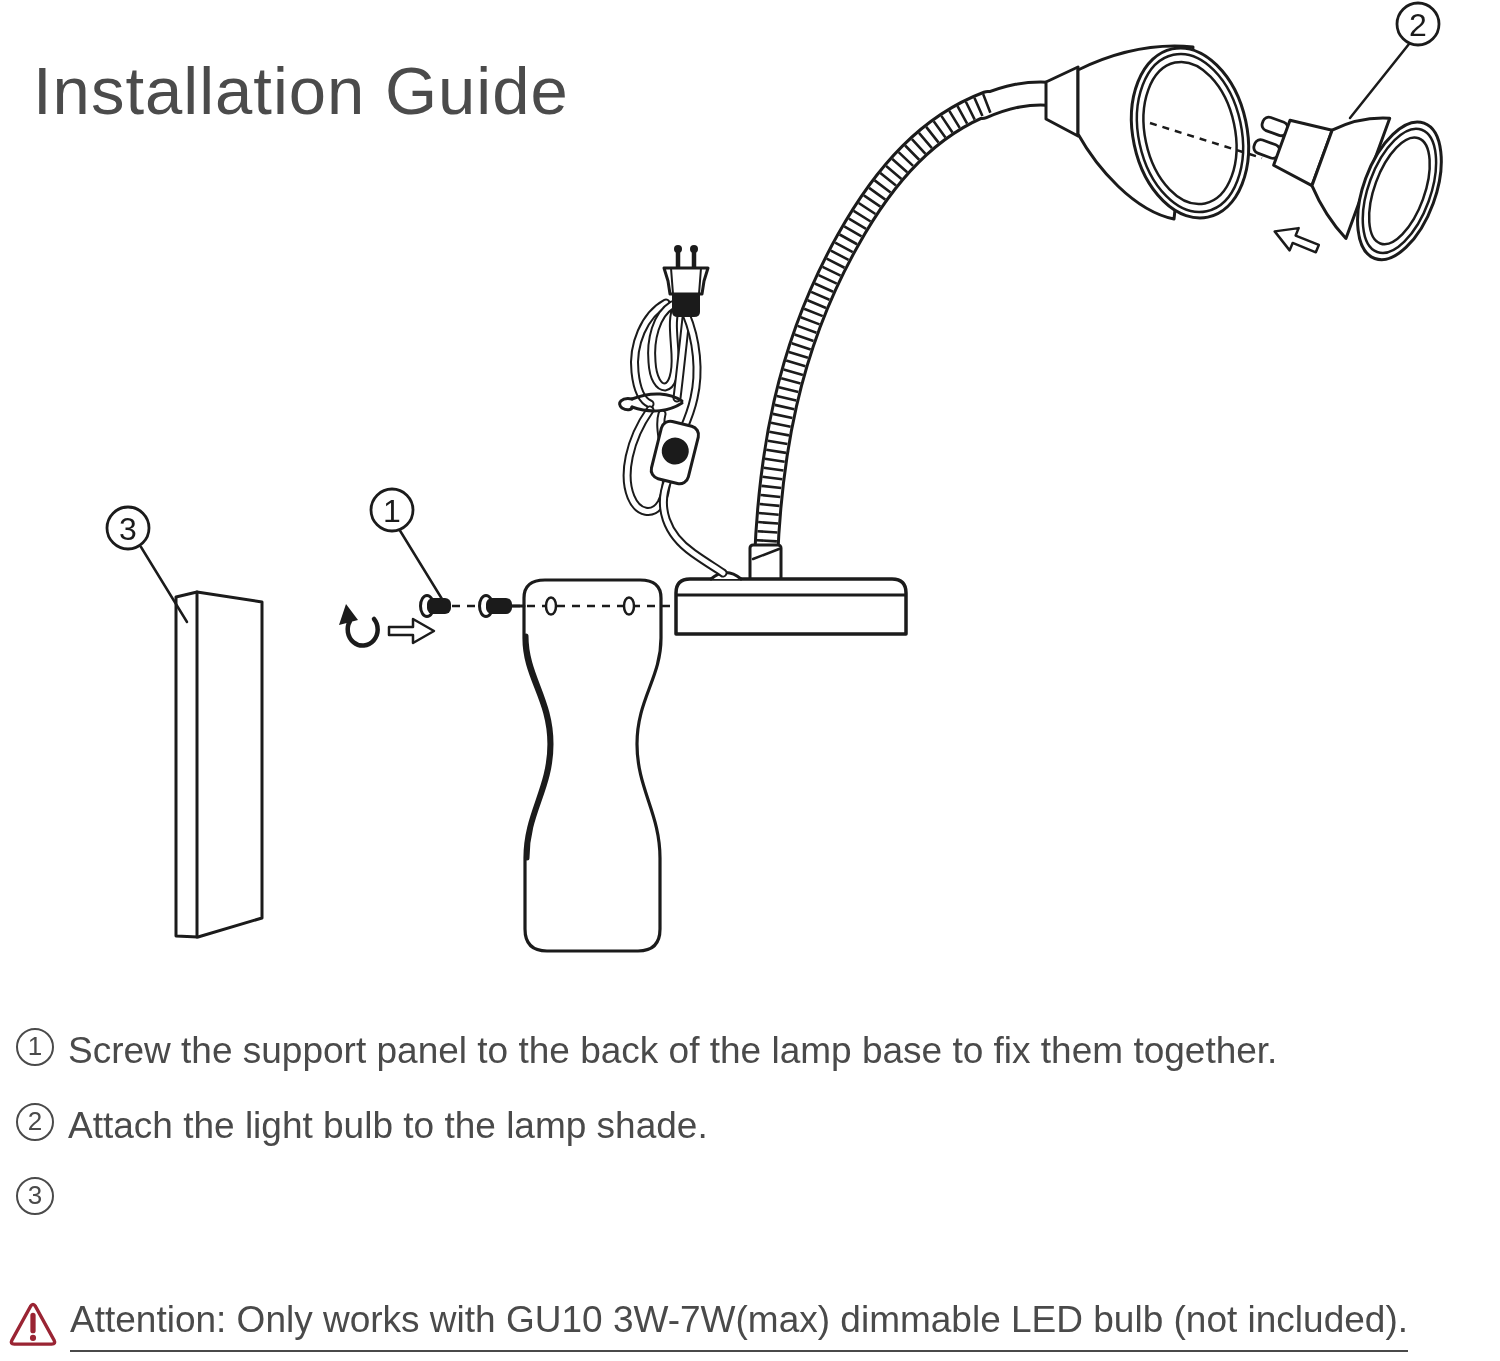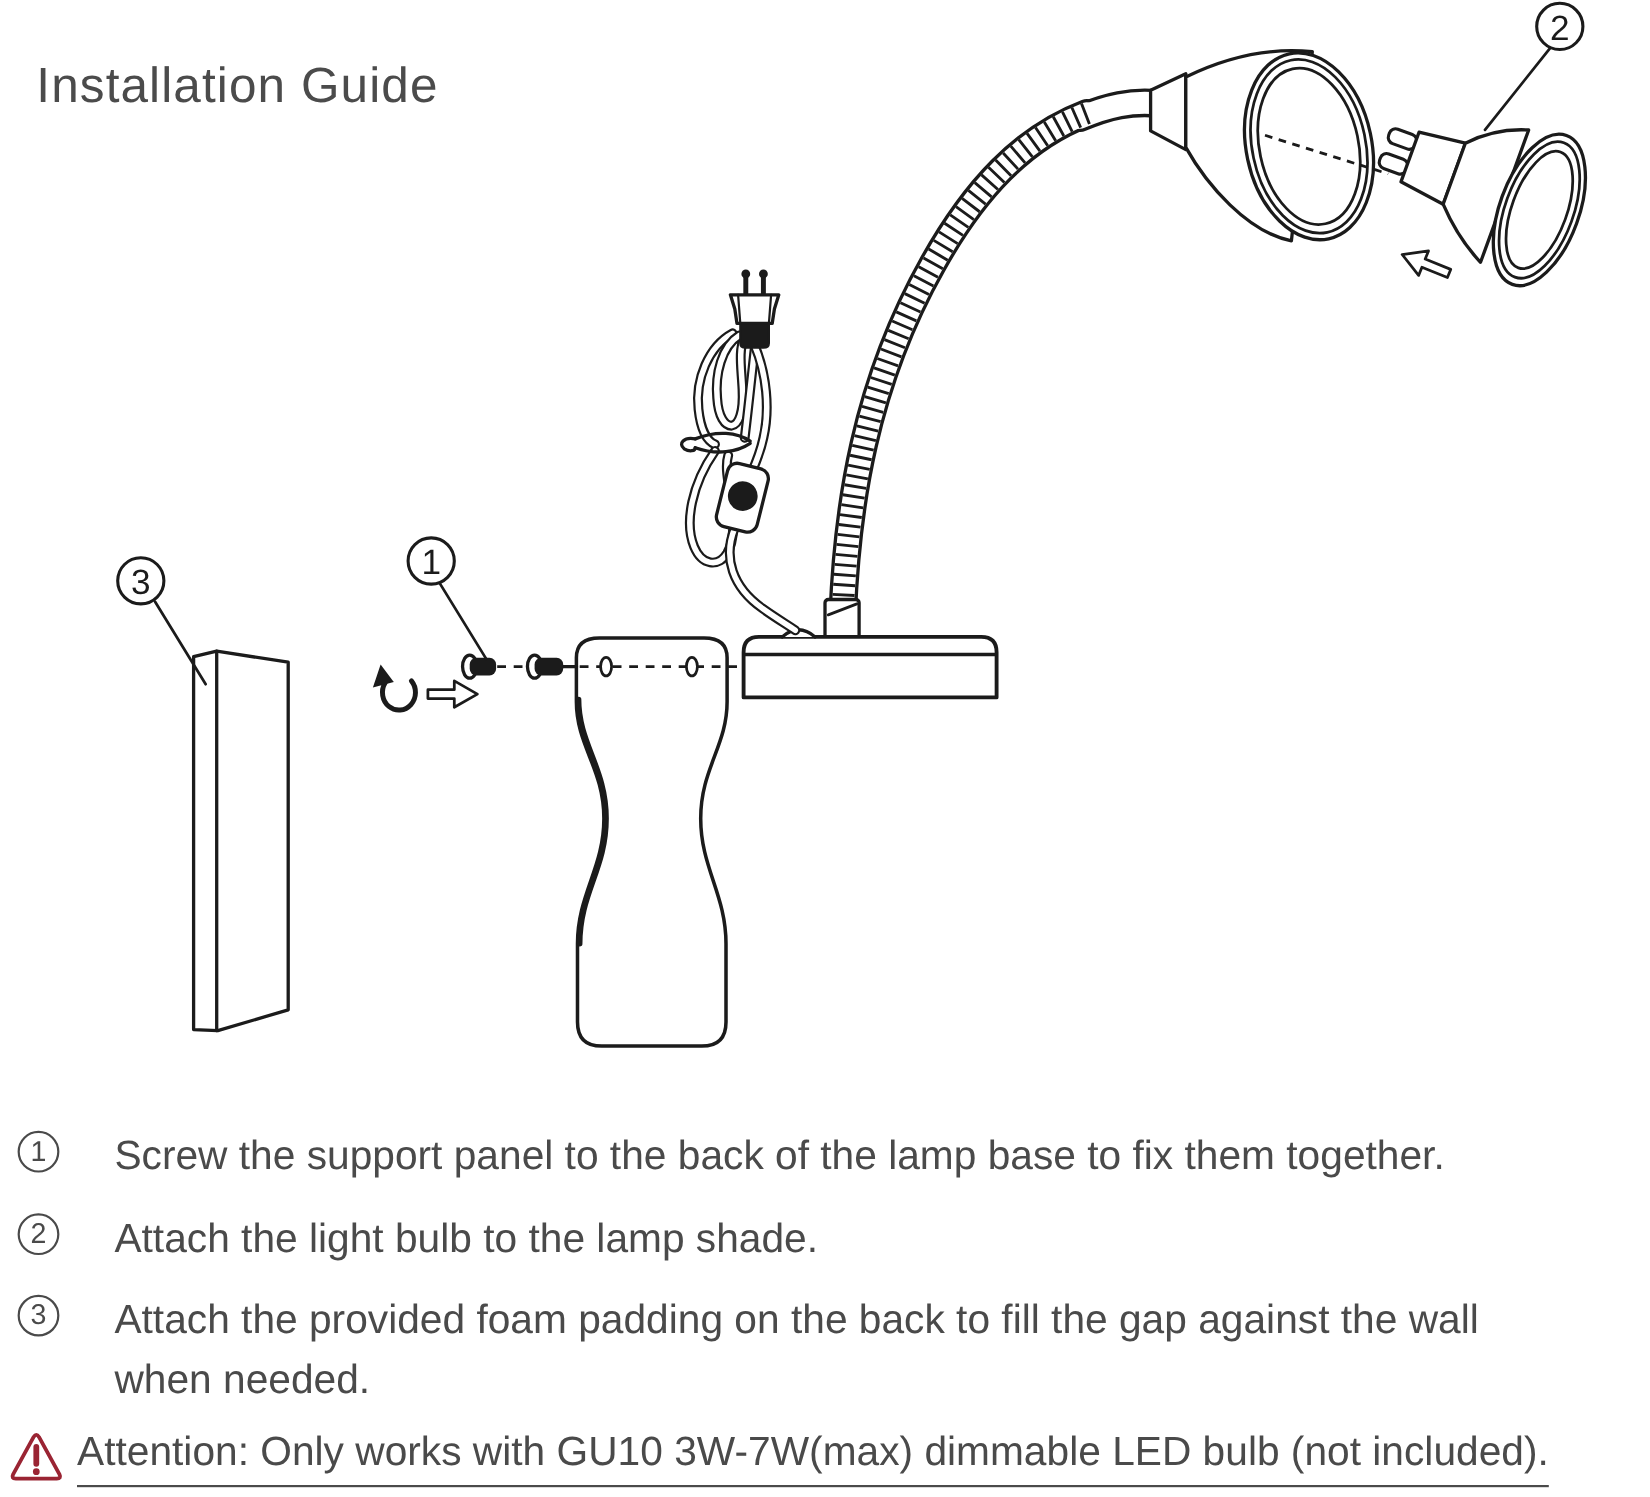--- a/index.html
+++ b/index.html
@@ -2,32 +2,32 @@
 <html><head>
 <meta charset="utf-8">
 <style>
   html,body{margin:0;padding:0;background:#ffffff;}
   .page{
     position:relative;width:1500px;height:1361px;background:#ffffff;
     font-family:"Liberation Sans",sans-serif;overflow:hidden;color:#4a4a4a;
   }
   .title{
     position:absolute;left:33px;top:52px;margin:0;
-    font-size:45px;font-weight:400;letter-spacing:1px;color:#4b4b4b;
+    font-size:67px;font-weight:400;letter-spacing:1px;color:#4b4b4b;
   }
   .diagram{position:absolute;left:0;top:0;}
   .instructions{position:absolute;left:16px;right:6px;top:1022px;}
   .instr-item{display:flex;align-items:flex-start;margin-bottom:19px;font-size:37px;line-height:1.45;}
   .marker{
     flex:0 0 auto;width:38px;height:38px;box-sizing:border-box;
     border:2.5px solid #4a4a4a;border-radius:50%;
     display:flex;align-items:center;justify-content:center;
     font-size:26px;margin-right:14px;margin-top:6px;
   }
-  .instr-text{padding-top:2px;margin-left:36px;}
+  .instr-text{padding-top:2px;}
   .limit-wrap{max-width:1330px;}
   .attention{
     position:absolute;left:8px;top:1297px;right:4px;
     display:flex;align-items:flex-start;font-size:37px;color:#4a4a4a;text-align:right;
   }
   .warn-svg{flex:0 0 auto;margin:4px 12px 0 0;}
   .attention-text{
     border-bottom:2.5px solid #4a4a4a;padding-bottom:7px;line-height:1.25;
   }
 </style>
@@ -176,21 +176,20 @@
     <div class="instr-item">
       <span class="marker">1</span>
       <span class="instr-text">Screw the support panel to the back of the lamp base to fix them together.</span>
     </div>
     <div class="instr-item">
       <span class="marker">2</span>
       <span class="instr-text">Attach the light bulb to the lamp shade.</span>
     </div>
     <div class="instr-item">
       <span class="marker">3</span>
-      <span class="instr-text limit-wrap">Attach the provided foam padding on the back to fill the gap against the wall when needed.</span>
     </div>
   </div>
 
   <div class="attention">
     <svg class="warn-svg" width="50" height="46" viewBox="0 0 52 48">
       <path d="M 23.5 5.5 Q 26 1.5 28.5 5.5 L 48 41 Q 50 45 45.5 45 L 6.5 45 Q 2 45 4 41 Z" fill="none" stroke="#9a2433" stroke-width="3.6" stroke-linejoin="round"></path>
       <path d="M 26 15 L 26 31" stroke="#9a2433" stroke-width="5.5" stroke-linecap="round"></path>
       <circle cx="26" cy="38.5" r="3.2" fill="#9a2433"></circle>
     </svg>
     <span class="attention-text">Attention: Only works with GU10 3W-7W(max) dimmable LED bulb (not included).</span>

